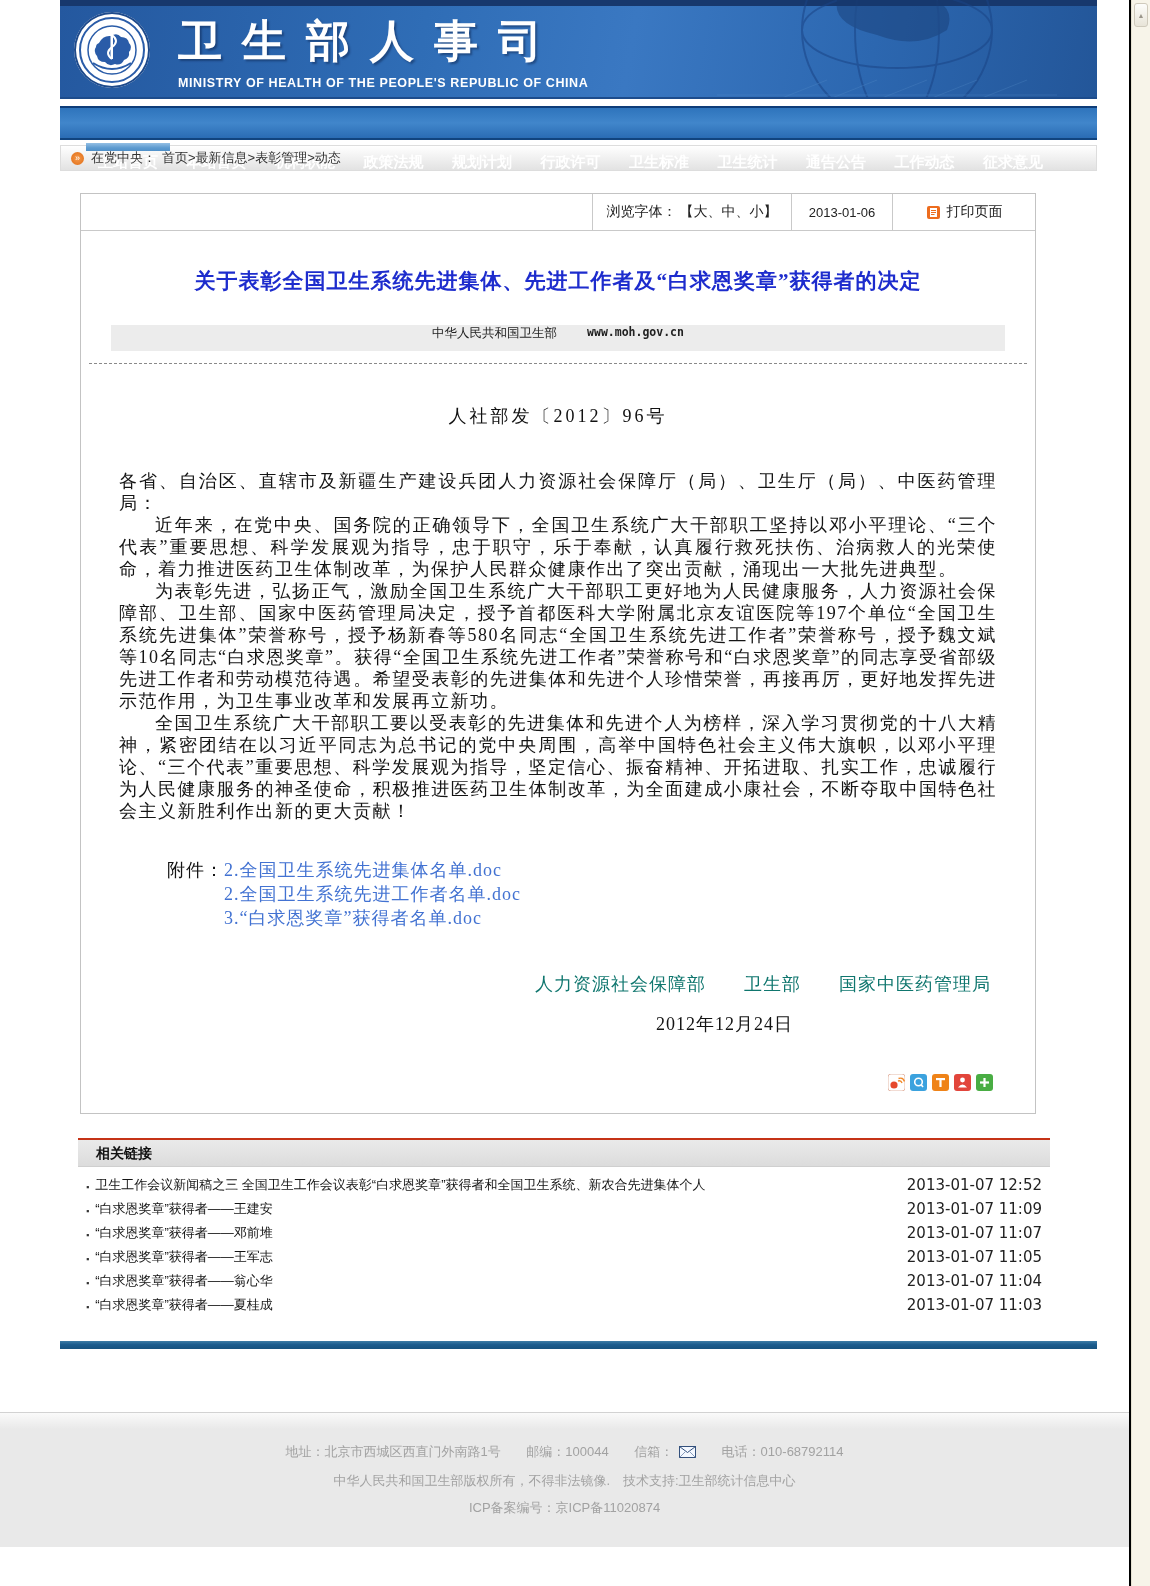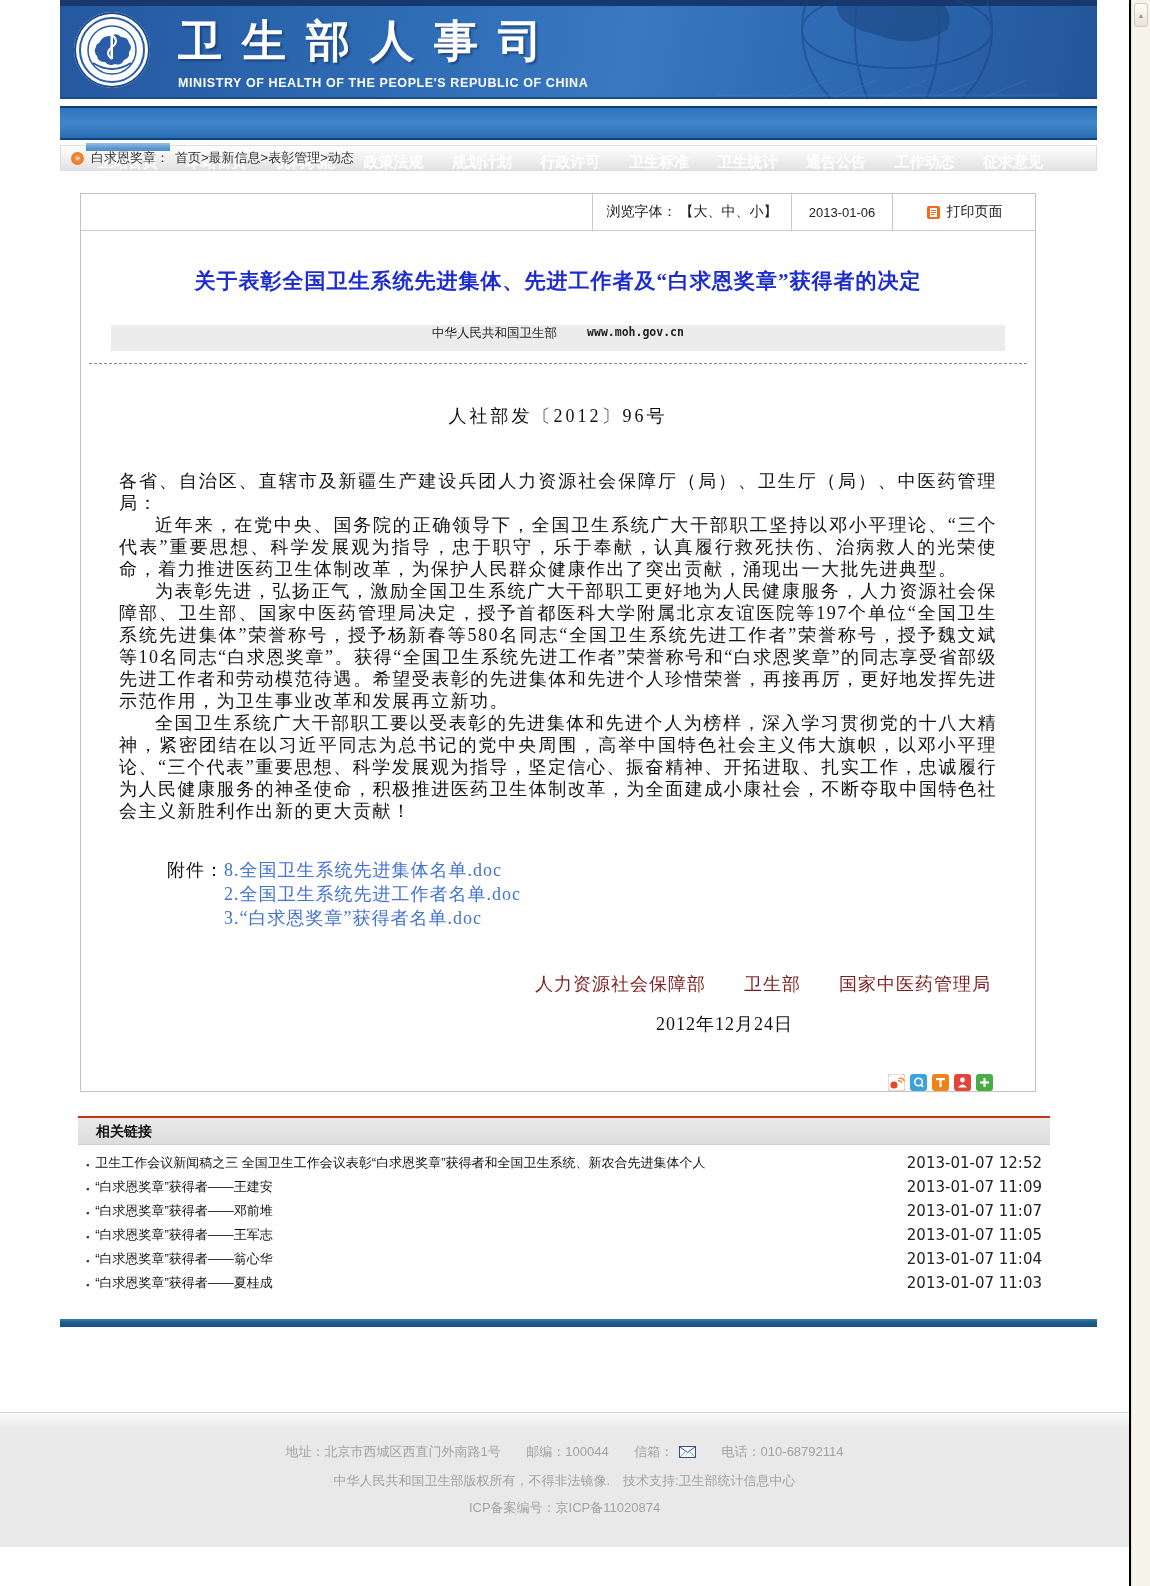--- a/index.html
+++ b/index.html
@@ -34,21 +34,21 @@
   .breadcrumb{height:24px;margin-top:5px;display:flex;align-items:center;padding-left:10px;
     background:linear-gradient(#ffffff,#e2e2e2);border:1px solid #ddd;font-size:13px;color:#333;}
   .bc-icon{width:13px;height:13px;border-radius:50%;background:radial-gradient(#f59a4d,#e06b12);
     color:#fff;font-size:9px;line-height:13px;text-align:center;margin-right:7px;flex:none;}
   .bc-icon::before{content:"»";}
   .bc-prefix{margin-right:6px;}
   .bc-path{color:#333;text-decoration:none;}
 
   
   .doc-box{margin:22px 0 0 20px;width:956px;border:1px solid #c3c3c3;background:#fff;
-    box-sizing:border-box;}
+    padding-bottom:22px;box-sizing:border-box;}
   .toolbar{height:36px;display:flex;align-items:stretch;border-bottom:1px solid #c9c9c9;
     font-size:14px;color:#222;}
   .tb-spacer{flex:1;}
   .tb-cell{display:flex;align-items:center;justify-content:center;border-left:1px solid #c9c9c9;}
   .tb-font{width:198px;}
   .tb-date{width:100px;font-size:13px;}
   .tb-print{width:142px;cursor:pointer;}
   .tb-sizes{margin-left:3px;cursor:pointer;}
   .print-icon{display:inline-flex;margin-right:6px;}
 
@@ -66,21 +66,21 @@
     letter-spacing:1.5px;}
   .para{margin:0;text-indent:2em;}
   .para.no-indent{text-indent:0;}
 
   .attachments{margin:36px 0 0 86px;display:flex;font-size:18px;line-height:24px;
     font-family:"Liberation Serif",serif;letter-spacing:1px;}
   .att-label{color:#141414;flex:none;}
   .att-list{display:flex;flex-direction:column;}
   .att-link{color:#4272d2;text-decoration:none;cursor:pointer;}
 
-  .signature{margin:42px 44px 0 0;text-align:right;font-size:18px;color:#7f1d1d;
+  .signature{margin:42px 44px 0 0;text-align:right;font-size:18px;color:#0f766e;
     font-family:Liberation Mono, monospace;letter-spacing:1px;}
   .sign-date{margin-top:16px;padding-left:575px;font-size:18px;color:#141414;
     font-family:"Liberation Serif",serif;letter-spacing:1px;}
 
   .share-row{margin:38px 42px 0 0;display:flex;justify-content:flex-end;gap:5px;}
   .share-ic{width:17px;height:17px;display:inline-flex;cursor:pointer;}
 
   
   .related{margin:24px 0 0 18px;width:972px;}
   .rel-redline{height:2px;background:#c53317;}
@@ -167,21 +167,21 @@
     <a class="nav-item">行政许可</a>
     <a class="nav-item">卫生标准</a>
     <a class="nav-item">卫生统计</a>
     <a class="nav-item">通告公告</a>
     <a class="nav-item">工作动态</a>
     <a class="nav-item">征求意见</a>
   </div>
 
   <div class="breadcrumb">
     <span class="bc-icon"></span>
-    <span class="bc-prefix">白求恩奖章：</span>
+    <span class="bc-prefix">在党中央：</span>
     <a class="bc-path">首页&gt;最新信息&gt;表彰管理&gt;动态</a>
   </div>
 
   <div class="doc-box">
     <div class="toolbar">
       <div class="tb-spacer"></div>
       <div class="tb-cell tb-font">
         <span>浏览字体：</span>
         <span class="tb-sizes">【大、中、小】</span>
       </div>
@@ -213,21 +213,21 @@
     <div class="doc-body">
       <p class="para no-indent">各省、自治区、直辖市及新疆生产建设兵团人力资源社会保障厅（局）、卫生厅（局）、中医药管理局：</p>
       <p class="para">近年来，在党中央、国务院的正确领导下，全国卫生系统广大干部职工坚持以邓小平理论、“三个代表”重要思想、科学发展观为指导，忠于职守，乐于奉献，认真履行救死扶伤、治病救人的光荣使命，着力推进医药卫生体制改革，为保护人民群众健康作出了突出贡献，涌现出一大批先进典型。</p>
       <p class="para">为表彰先进，弘扬正气，激励全国卫生系统广大干部职工更好地为人民健康服务，人力资源社会保障部、卫生部、国家中医药管理局决定，授予首都医科大学附属北京友谊医院等197个单位“全国卫生系统先进集体”荣誉称号，授予杨新春等580名同志“全国卫生系统先进工作者”荣誉称号，授予魏文斌等10名同志“白求恩奖章”。获得“全国卫生系统先进工作者”荣誉称号和“白求恩奖章”的同志享受省部级先进工作者和劳动模范待遇。希望受表彰的先进集体和先进个人珍惜荣誉，再接再厉，更好地发挥先进示范作用，为卫生事业改革和发展再立新功。</p>
       <p class="para">全国卫生系统广大干部职工要以受表彰的先进集体和先进个人为榜样，深入学习贯彻党的十八大精神，紧密团结在以习近平同志为总书记的党中央周围，高举中国特色社会主义伟大旗帜，以邓小平理论、“三个代表”重要思想、科学发展观为指导，坚定信心、振奋精神、开拓进取、扎实工作，忠诚履行为人民健康服务的神圣使命，积极推进医药卫生体制改革，为全面建成小康社会，不断夺取中国特色社会主义新胜利作出新的更大贡献！</p>
     </div>
 
     <div class="attachments">
       <span class="att-label">附件：</span>
       <div class="att-list">
-        <a class="att-link">8.全国卫生系统先进集体名单.doc</a>
+        <a class="att-link">2.全国卫生系统先进集体名单.doc</a>
         <a class="att-link">2.全国卫生系统先进工作者名单.doc</a>
         <a class="att-link">3.“白求恩奖章”获得者名单.doc</a>
       </div>
     </div>
 
     <div class="signature">人力资源社会保障部　　卫生部　　国家中医药管理局</div>
     <div class="sign-date">2012年12月24日</div>
 
     <div class="share-row">
       <span class="share-ic">

